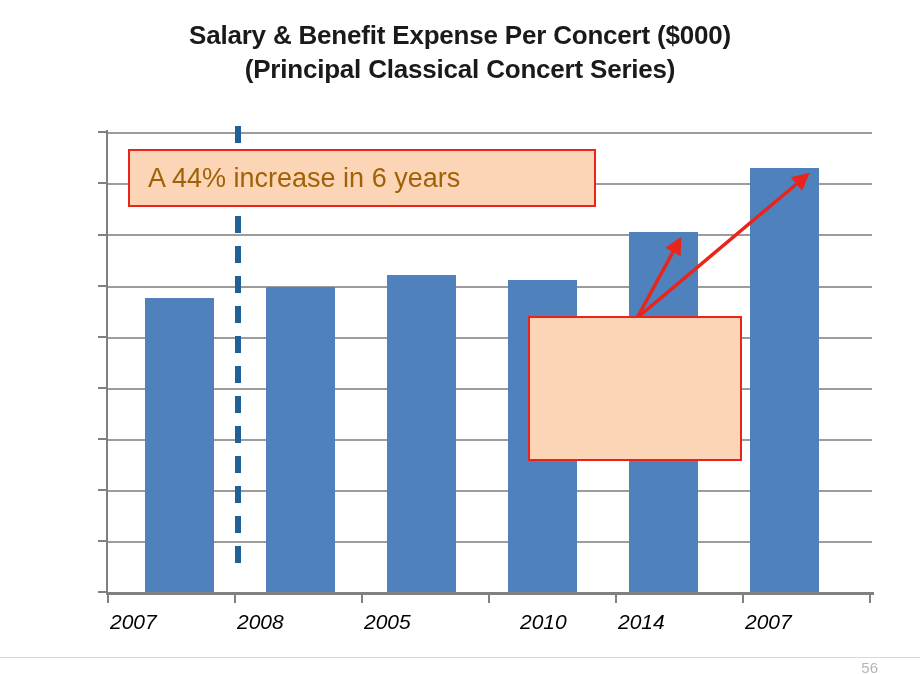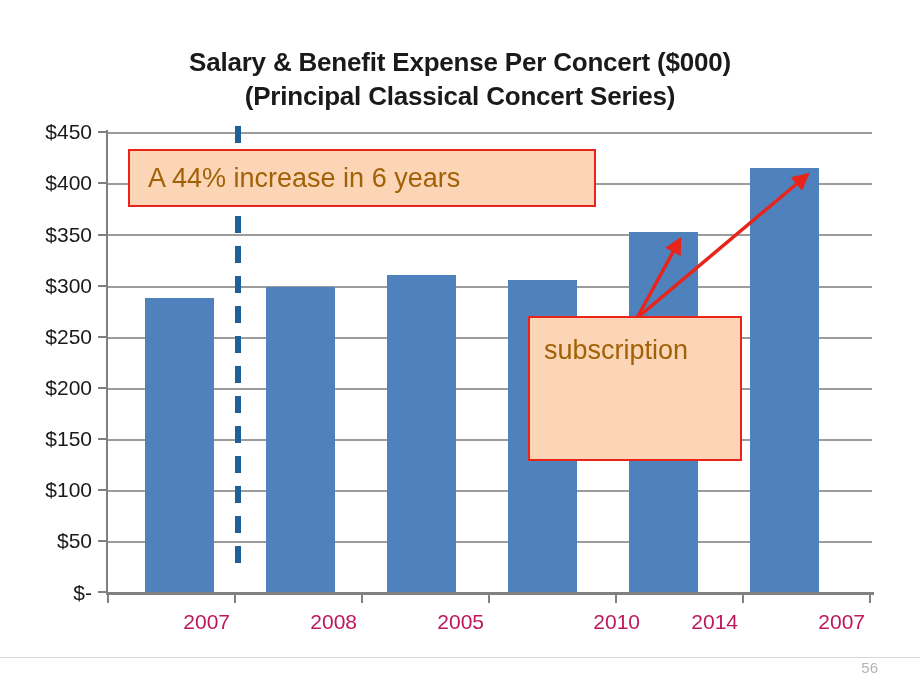--- a/index.html
+++ b/index.html
@@ -28,21 +28,20 @@
     position: absolute;
     left: 0;
     top: 18px;
     width: 920px;
     text-align: center;
     font-weight: bold;
     font-size: 26px;
     line-height: 34px;
     color: #1a1a1a;
     letter-spacing: -0.2px;
-    margin-top: 27px;
   }
   #chart-title .line2 { display: block; }
 
   
   
   #plot {
     position: absolute;
     left: 108px;
     top: 132px;
     width: 764px;
@@ -102,24 +101,25 @@
     position: absolute;
     top: 593px;
     width: 2px;
     height: 10px;
     background: #808080;
   }
   .x-label {
     position: absolute;
     top: 610px;
     width: 120px;
-    text-align: right;
+    text-align: left;
     font-size: 21px;
-    color: #be185d;
+    color: #000000;
     line-height: 24px;
+    font-style: italic;
   }
 
   
   .bar {
     position: absolute;
     bottom: 0;
     background: #4F81BD;
   }
 
   
@@ -192,32 +192,20 @@
 </head>
 <body>
 
 <div id="slide">
 
   <div id="chart-title">
     <span>Salary &amp; Benefit Expense Per Concert ($000)</span>
     <span class="line2">(Principal Classical Concert Series)</span>
   </div>
 
-  <div id="y-labels">
-    <div class="y-label" style="top:121px">$450</div>
-    <div class="y-label" style="top:172px">$400</div>
-    <div class="y-label" style="top:224px">$350</div>
-    <div class="y-label" style="top:275px">$300</div>
-    <div class="y-label" style="top:326px">$250</div>
-    <div class="y-label" style="top:377px">$200</div>
-    <div class="y-label" style="top:428px">$150</div>
-    <div class="y-label" style="top:479px">$100</div>
-    <div class="y-label" style="top:530px">$50</div>
-    <div class="y-label" style="top:582px">$-</div>
-  </div>
 
   <div class="y-tick" style="top:131px"></div>
   <div class="y-tick" style="top:182px"></div>
   <div class="y-tick" style="top:234px"></div>
   <div class="y-tick" style="top:285px"></div>
   <div class="y-tick" style="top:336px"></div>
   <div class="y-tick" style="top:387px"></div>
   <div class="y-tick" style="top:438px"></div>
   <div class="y-tick" style="top:489px"></div>
   <div class="y-tick" style="top:540px"></div>
@@ -270,19 +258,18 @@
     </defs>
     <line x1="637" y1="318" x2="679" y2="241" stroke="#E8241B" stroke-width="3.5" marker-end="url(#arrowhead)"></line>
     <line x1="637" y1="318" x2="806" y2="176" stroke="#E8241B" stroke-width="3.5" marker-end="url(#arrowhead)"></line>
   </svg>
 
   <div class="callout" id="callout-increase">
     <span>A 44% increase in 6 years</span>
   </div>
 
   <div class="callout" id="callout-reduced">
-    <span class="ctext-line">subscription</span>
   </div>
 
   <div id="footer-rule"></div>
   <div id="page-number">56</div>
 
 </div>
 
 </body></html>

